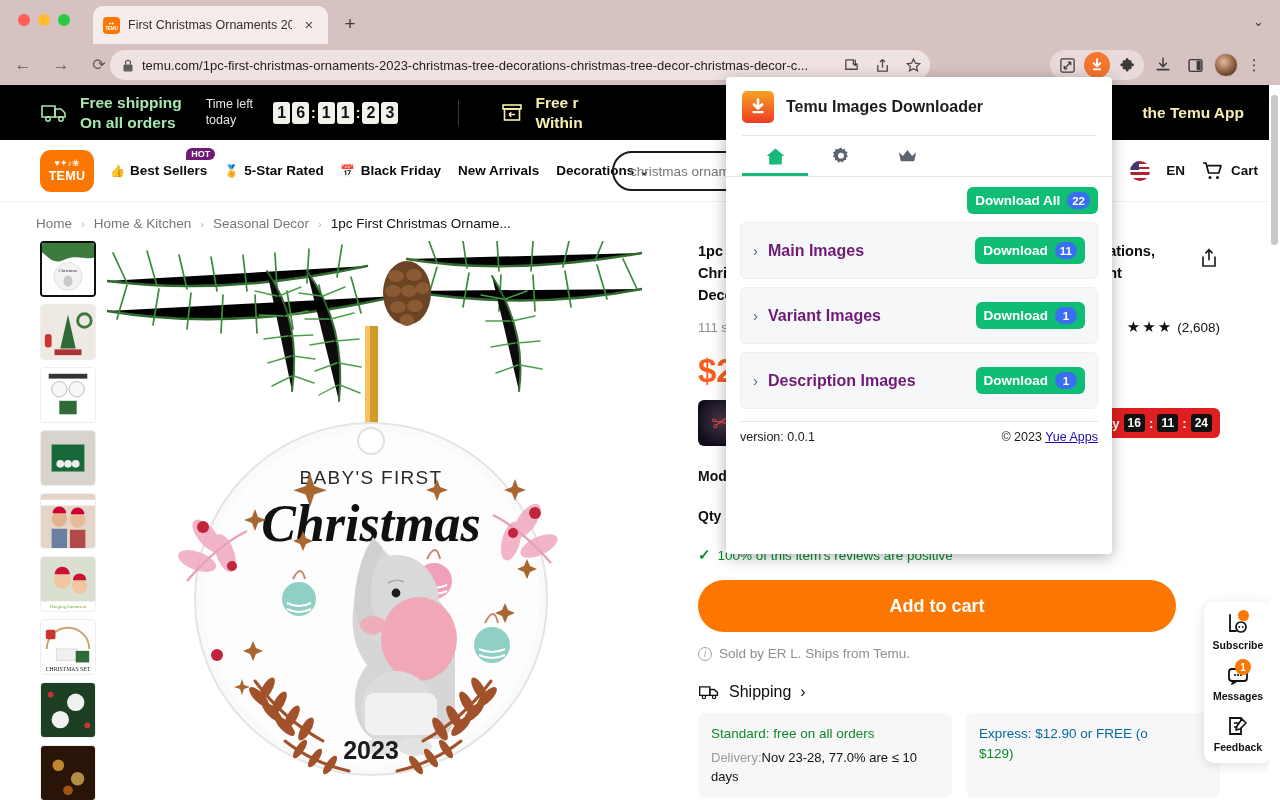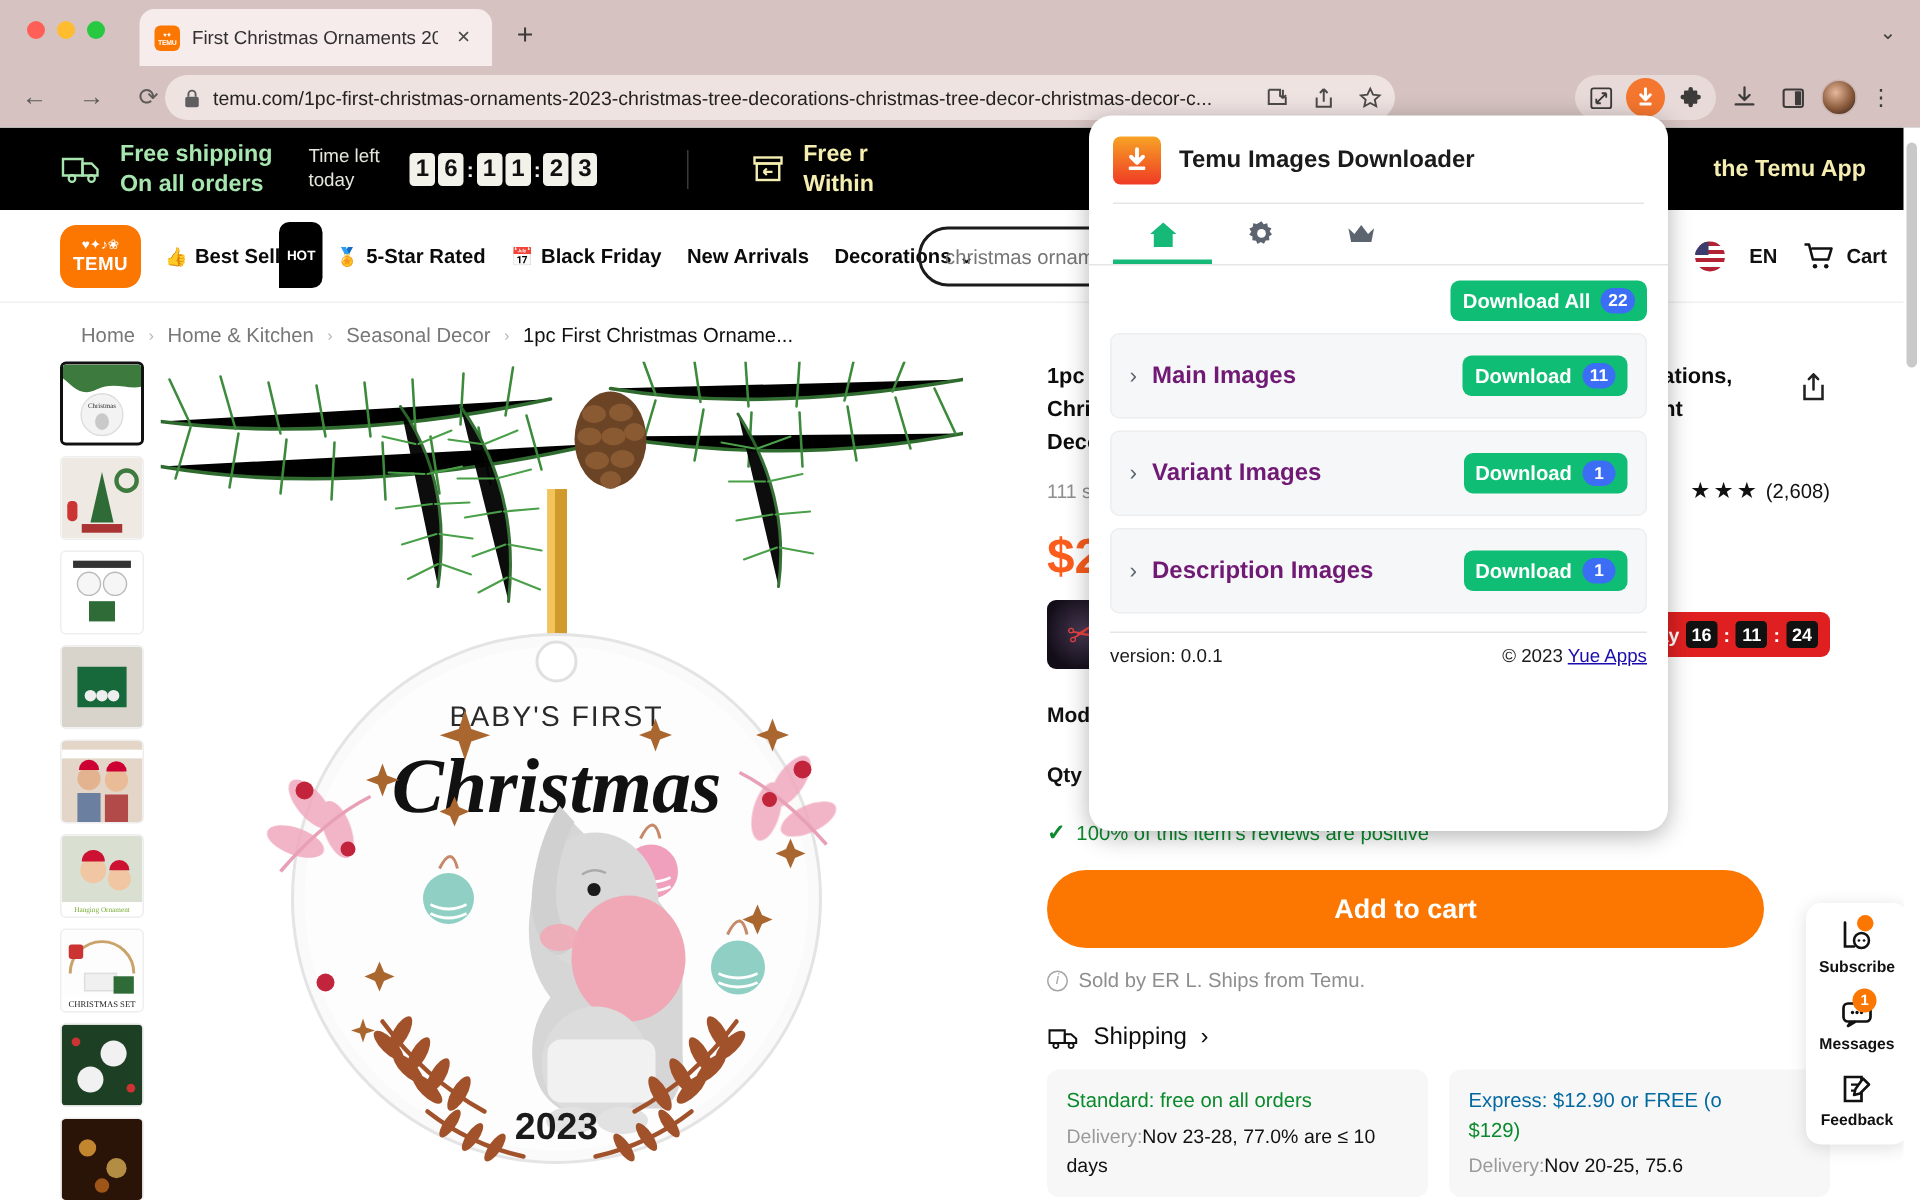--- a/index.html
+++ b/index.html
@@ -144,23 +144,23 @@
   }
   .logo-glyph { font-size: 9px; letter-spacing: 0px; }
   .logo-text { font-size: 12.5px; font-weight: bold; letter-spacing: 0.3px; margin-top: 2px;}
   .navlinks { display: flex; align-items: center; gap: 17px; margin-left: 16px; }
   .navlink {
     display: flex; align-items: center; gap: 5px; font-size: 13.5px;
     font-weight: bold; color: #0a0a0a; position: relative; white-space: nowrap;
   }
   .navlink .ni { font-size: 12px; }
   .hotbadge {
-    position: absolute; top: -15px; right: -8px; background: #000000;
+    position: absolute; top: -15px; right: -8px; background: #701a75;
     color: #fff; font-size: 9px; font-weight: bold; border-radius: 7px 7px 7px 0;
-    padding: 17px 5px;
+    padding: 1px 5px;
   }
   .searchbox {
     position: absolute; left: 612px; top: 11px; width: 400px; height: 40px;
     border: 2px solid #1b1b1b; border-radius: 20px; display: flex;
     align-items: center; padding: 0 16px;
   }
   .searchbox input {
     border: 0; outline: 0; font-size: 13.5px; color: #777; width: 100%;
     font-family: "Liberation Sans", sans-serif; background: transparent;
   }
@@ -174,21 +174,21 @@
   }
   .flag::after {
     content: ""; position: absolute; left: 0; top: 0; width: 9px; height: 9px;
     background: #3c3b6e;
   }
   .nav-label { font-size: 13.5px; font-weight: bold; color: #111; }
   .nav-cart { display: flex; align-items: center; gap: 6px; }
 
   
   .crumbs {
-    display: flex; align-items: center; gap: 9px; padding: 14px 0 10px 54px;
+    display: flex; align-items: center; gap: 9px; padding: 14px 0 10px 36px;
     font-size: 13.5px; color: #777;
   }
   .crumbs .sep { color: #b7b7b7; font-size: 11px; }
   .crumbs .last { color: #101010; }
 
   
   .product { display: flex; padding: 0 40px; }
   .thumbs { width: 56px; display: flex; flex-direction: column; gap: 7px; }
   .thumb {
     width: 56px; height: 56px; border-radius: 4px; overflow: hidden;
@@ -300,21 +300,21 @@
     position: absolute; right: 0; top: 85px; width: 11px; height: 715px; background: #fff;
   }
   .pscroll-thumb {
     position: absolute; right: 2px; top: 10px; width: 7px; height: 150px;
     background: #c9c9c9; border-radius: 4px;
   }
 
   
   .popup {
     position: absolute; left: 726px; top: 77px; width: 386px; height: 477px;
-    background: #fff; border-radius: 15px;
+    background: #fff; border-radius: 4px;
     box-shadow: 0 3px 16px rgba(0,0,0,0.30);
     overflow: hidden;
   }
   .popup-head {
     display: flex; align-items: center; gap: 12px; padding: 14px 16px 12px 16px;
   }
   .popup-logo {
     width: 32px; height: 32px; border-radius: 5px;
     background: linear-gradient(#f7a325, #ef3a24);
     display: flex; align-items: center; justify-content: center;
@@ -911,23 +911,20 @@
       <div class="ship-cards">
         <div class="ship-card">
           <div class="ship-t">Standard: free on all orders</div>
           <div class="ship-d">
             <span>Delivery:</span><b>Nov 23-28, 77.0% are ≤ 10 days</b>
           </div>
         </div>
         <div class="ship-card">
           <div class="ship-t"><span style="color:#0369a1">Express: $12.90 or FREE (o</span></div>
           <div class="ship-t">$129)</div>
-          <div class="ship-d">
-            <span>Delivery:</span><b>Nov 20-25, 75.6</b>
-          </div>
         </div>
       </div>
     </div>
   </div>
 
   <div class="floaters">
     <div class="floater">
       <div class="fl-dot"></div>
       <svg width="24" height="24" viewBox="0 0 24 24">
         <path d="M4 3v16h6" stroke="#111" stroke-width="1.8" fill="none" stroke-linecap="round"></path>

